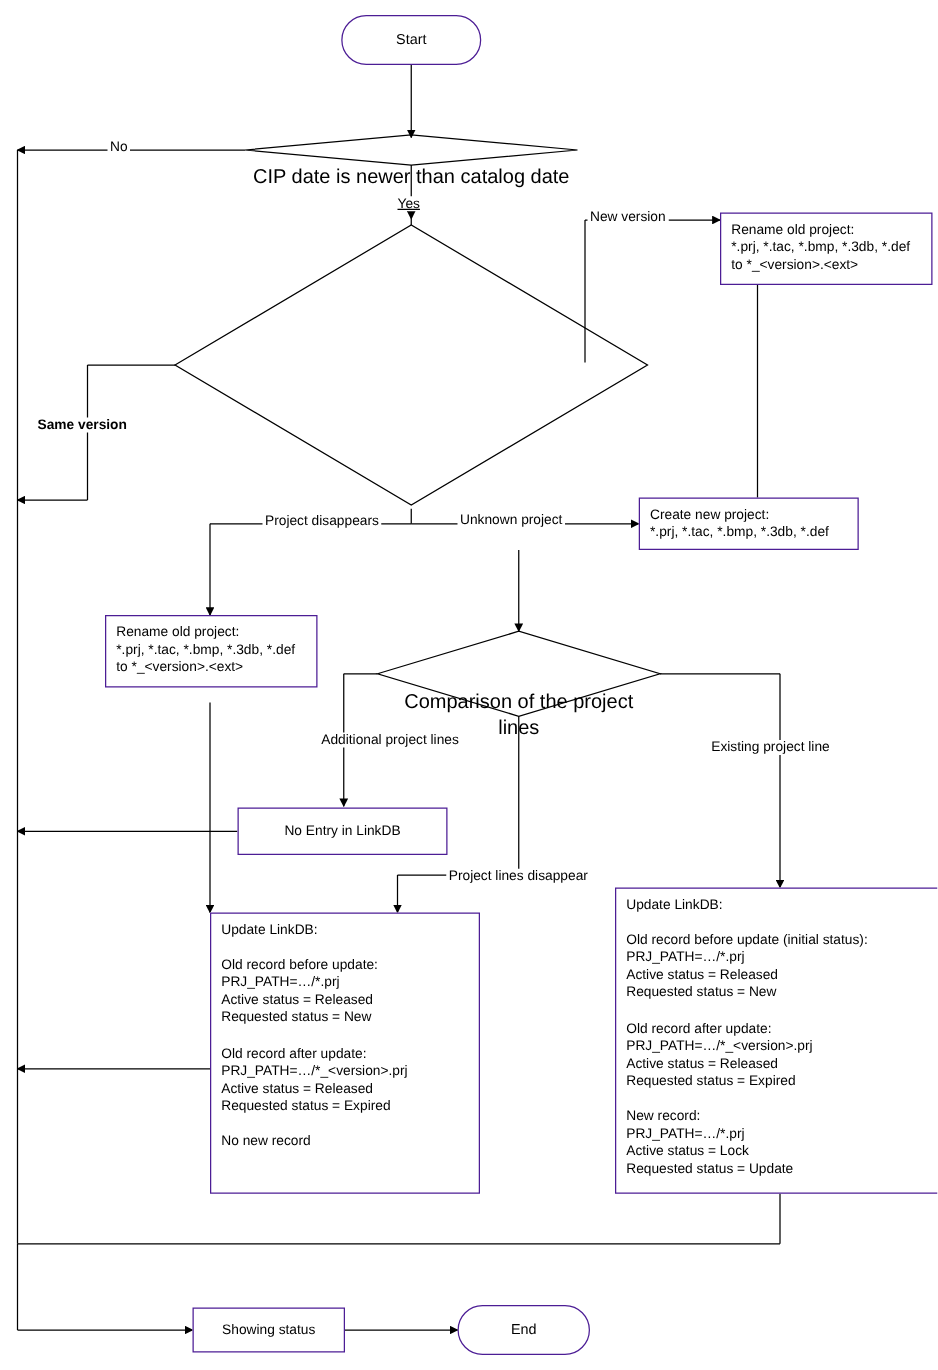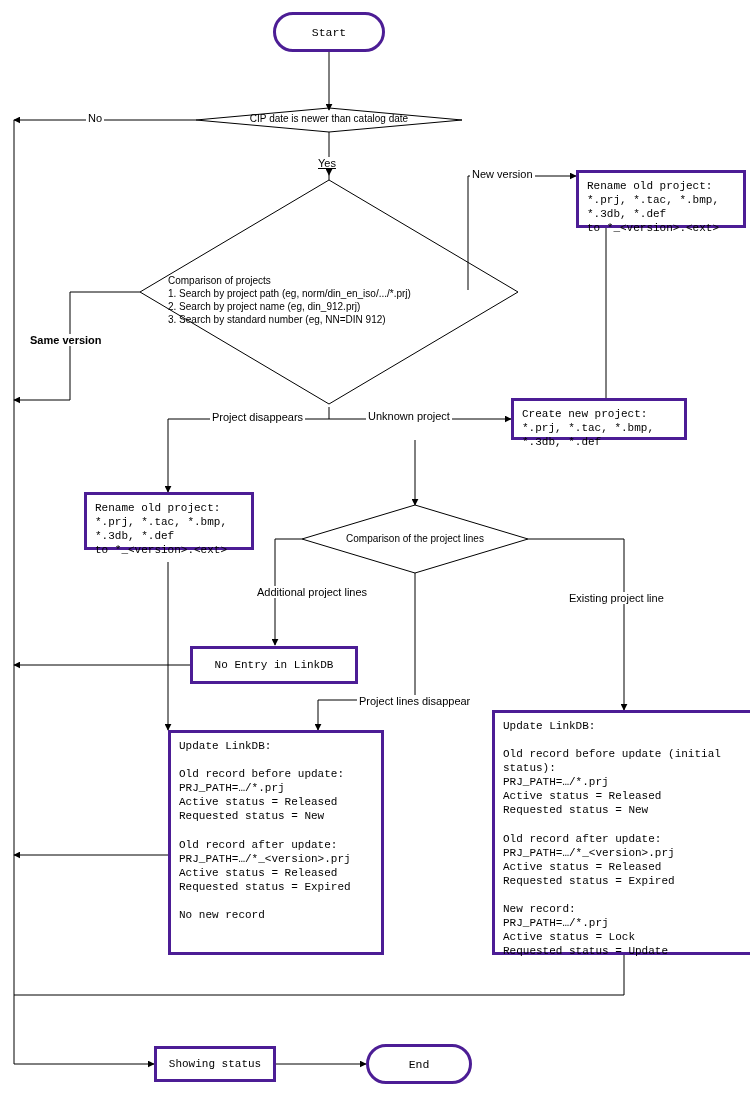--- a/index.html
+++ b/index.html
@@ -23,22 +23,21 @@
     left: 0;
     top: 0;
     width: 750px;
     height: 1096px;
     pointer-events: none;
   }
   .node {
     position: absolute;
     box-sizing: border-box;
     background: #ffffff;
-    border: 3px solid #4c1d95;
-    font-family: Liberation Mono, monospace;
+    border: 1px solid #4c1d95;
   }
   .terminator {
     border-radius: 22px;
     display: flex;
     align-items: center;
     justify-content: center;
     font-size: 11.5px;
   }
   .process {
     display: flex;
@@ -50,25 +49,26 @@
     line-height: 1.28;
   }
   .process.center {
     align-items: center;
     justify-content: center;
     white-space: normal;
     padding: 4px 6px;
   }
   .decision-label {
     position: absolute;
-    font-size: 10px;
+    font-size: 16px;
     white-space: pre-line;
     line-height: 1.3;
     text-align: left;
     pointer-events: none;
+    margin-top: 20px;
   }
   .decision-label.center {
     text-align: center;
   }
   .edge-label {
     position: absolute;
     font-size: 11px;
     background: #ffffff;
     padding: 0 2px;
     white-space: nowrap;
@@ -142,24 +142,20 @@
       <path d="M 196 120 L 329 108 L 462 120 L 329 132 Z"></path>
       <path d="M 140 292 L 329 180 L 518 292 L 329 404 Z"></path>
       <path d="M 302 539 L 415 505 L 528 539 L 415 573 Z"></path>
     </g>
   </svg>
 
   <div class="node terminator" style="left:273px; top:12px; width:112px; height:40px;">Start</div>
 
   <div class="decision-label center" style="left:200px; top:112px; width:258px;">CIP date is newer than catalog date</div>
 
-  <div class="decision-label" style="left:168px; top:274px; width:330px;">Comparison of projects
-1. Search by project path (eg, norm/din_en_iso/.../*.prj)
-2. Search by project name (eg, din_912.prj)
-3. Search by standard number (eg, NN=DIN 912)</div>
 
   <div class="decision-label center" style="left:320px; top:532px; width:190px;">Comparison of the project lines</div>
 
   <div class="node process" style="left:576px; top:170px; width:170px; height:58px;">Rename old project:
 *.prj, *.tac, *.bmp, *.3db, *.def
 to *_&lt;version&gt;.&lt;ext&gt;</div>
 
   <div class="node process" style="left:84px; top:492px; width:170px; height:58px;">Rename old project:
 *.prj, *.tac, *.bmp, *.3db, *.def
 to *_&lt;version&gt;.&lt;ext&gt;</div>

